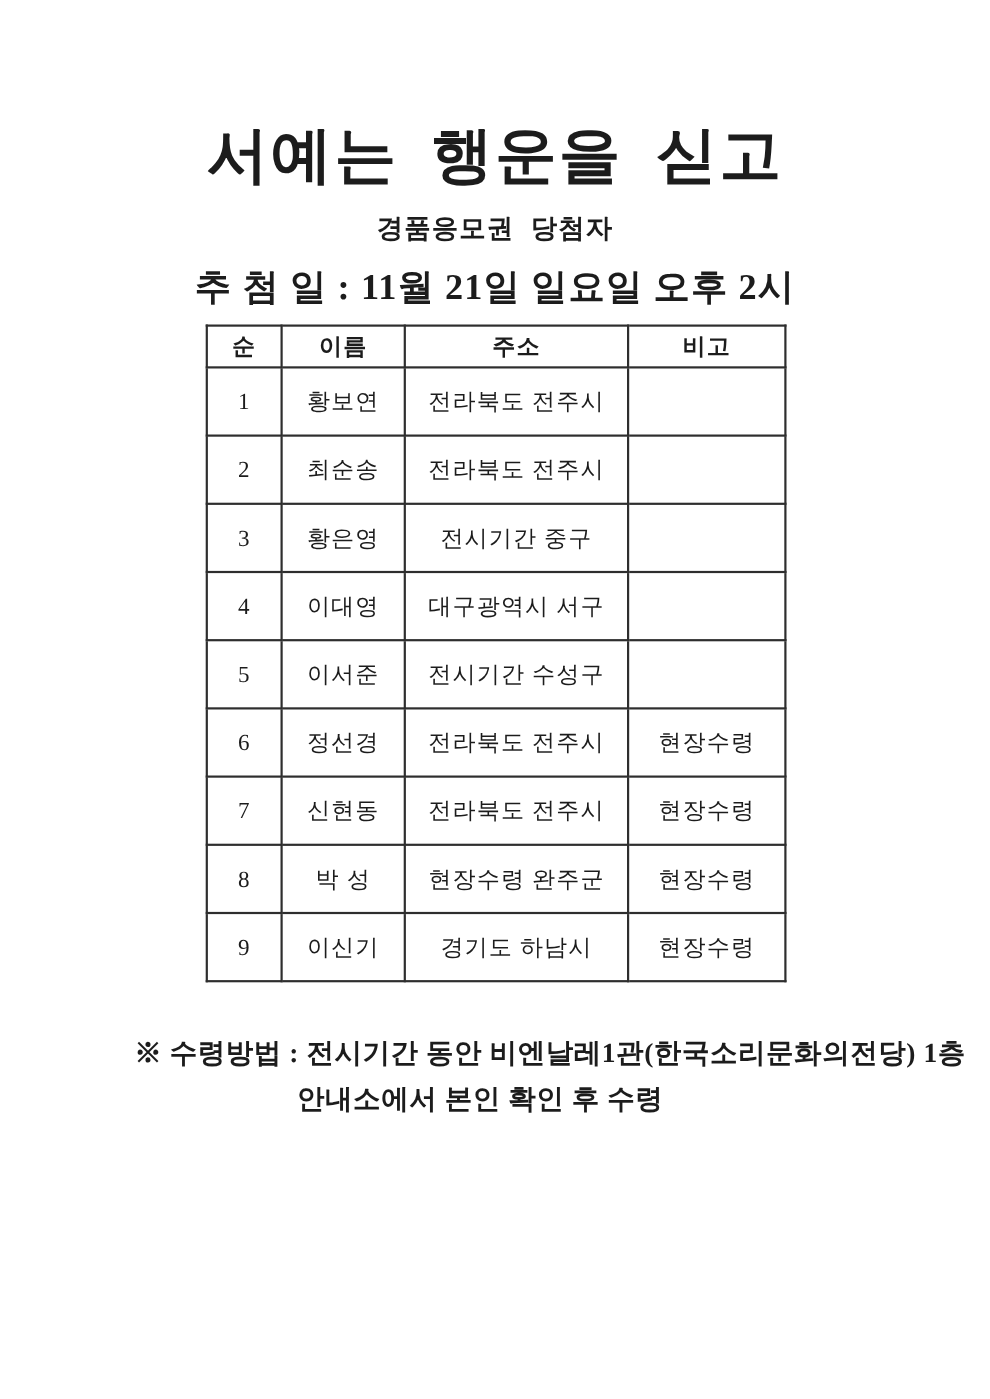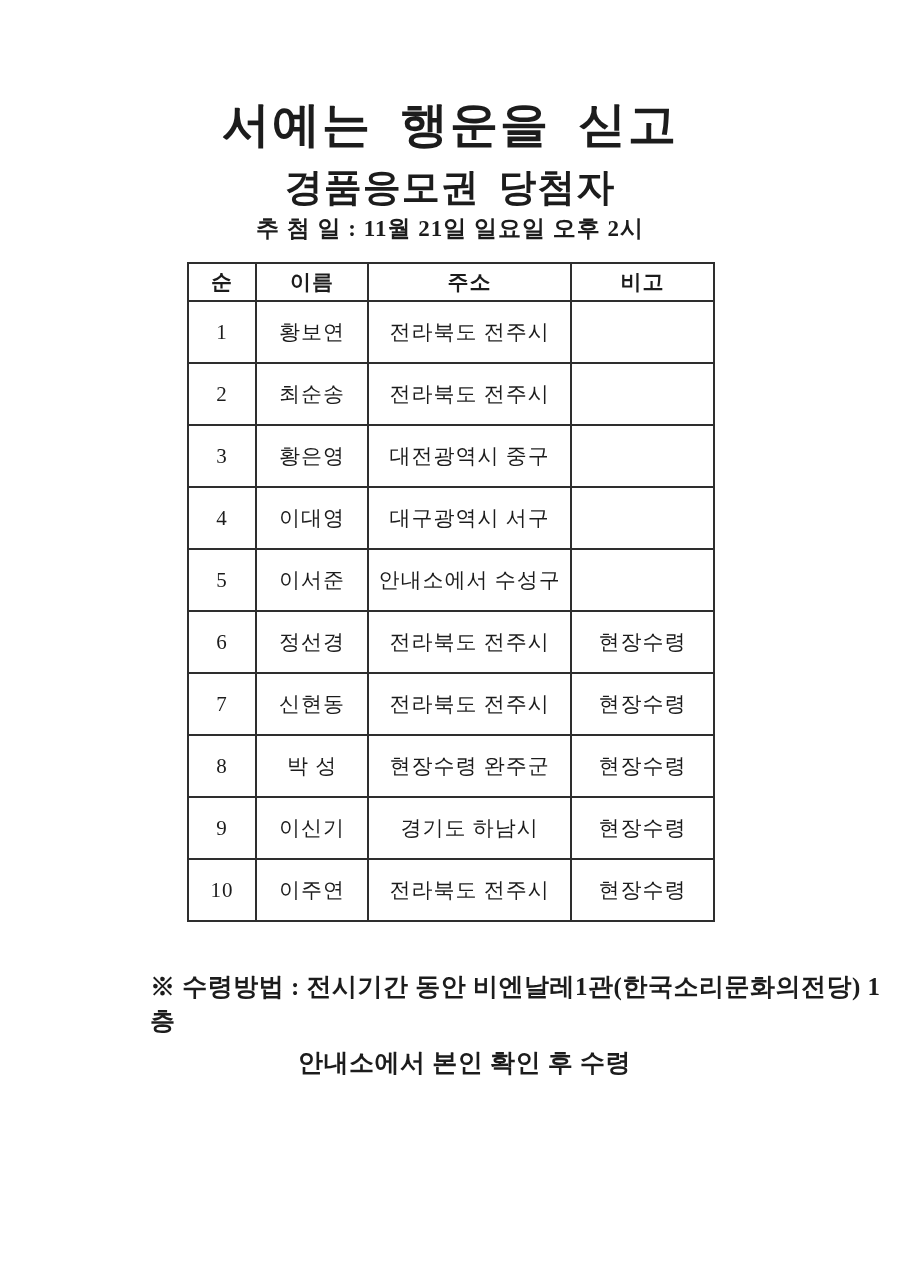--- a/index.html
+++ b/index.html
@@ -13,42 +13,42 @@
     color: #1c1c1c;
     font-family: "Liberation Serif", "DejaVu Serif", serif;
     overflow: hidden;
   }
   .page {
     width: 900px;
     height: 1272px;
     position: relative;
   }
   .doc-title {
-    padding-top: 80px;
-    margin: 16px;
+    padding-top: 113px;
+    margin: 0;
     text-align: center;
-    font-size: 48px;
+    font-size: 56px;
     line-height: 58px;
     font-weight: 700;
     letter-spacing: 2px;
     word-spacing: 14px;
   }
   .doc-subtitle {
-    margin: 8px 0 0 0;
+    margin: 20px 0 0 0;
     text-align: center;
-    font-size: 38px;
+    font-size: 24px;
     line-height: 34px;
     font-weight: 700;
     letter-spacing: 1px;
     word-spacing: 8px;
   }
   .draw-date {
-    margin: 10px 0 0 0;
+    margin: 22px 0 0 0;
     text-align: center;
-    font-size: 23px;
+    font-size: 33px;
     line-height: 30px;
     font-weight: 700;
     letter-spacing: 1px;
     font-family: Liberation Serif, serif;
   }
   table.winners {
     border-collapse: collapse;
     table-layout: fixed;
     margin: 18px 0 0 187px;
     width: 526px;
@@ -77,21 +77,20 @@
   .col-rank    { width: 68px; }
   .col-name    { width: 112px; }
   .col-address { width: 203px; }
   .col-note    { width: 143px; }
   .footnote {
     margin-top: 48px;
     font-size: 25px;
     line-height: 34px;
     font-weight: 700;
     letter-spacing: 0.5px;
-    padding-left: 28px;
   }
   .footnote-line1 {
     margin: 0 0 0 122px;
   }
   .footnote-line2 {
     margin: 8px 0 0 270px;
   }
 </style>
 </head>
 <body>
@@ -128,33 +127,33 @@
         </tr>
         <tr>
           <td>2</td>
           <td>최순송</td>
           <td>전라북도 전주시</td>
           <td></td>
         </tr>
         <tr>
           <td>3</td>
           <td>황은영</td>
-          <td>대전광역시 중구</td>
+          <td>전시기간 중구</td>
           <td></td>
         </tr>
         <tr>
           <td>4</td>
           <td>이대영</td>
           <td>대구광역시 서구</td>
           <td></td>
         </tr>
         <tr>
           <td>5</td>
           <td>이서준</td>
-          <td>안내소에서 수성구</td>
+          <td>전시기간 수성구</td>
           <td></td>
         </tr>
         <tr>
           <td>6</td>
           <td>정선경</td>
           <td>전라북도 전주시</td>
           <td>현장수령</td>
         </tr>
         <tr>
           <td>7</td>
@@ -167,26 +166,20 @@
           <td>박 성</td>
           <td>현장수령 완주군</td>
           <td>현장수령</td>
         </tr>
         <tr>
           <td>9</td>
           <td>이신기</td>
           <td>경기도 하남시</td>
           <td>현장수령</td>
         </tr>
-        <tr>
-          <td>10</td>
-          <td>이주연</td>
-          <td>전라북도 전주시</td>
-          <td>현장수령</td>
-        </tr>
       </tbody>
   </table>
 
   <div class="footnote">
     <p class="footnote-line1">※ 수령방법 : 전시기간 동안 비엔날레1관(한국소리문화의전당) 1층</p>
     <p class="footnote-line2">안내소에서 본인 확인 후 수령</p>
   </div>
 
 </div>
 

